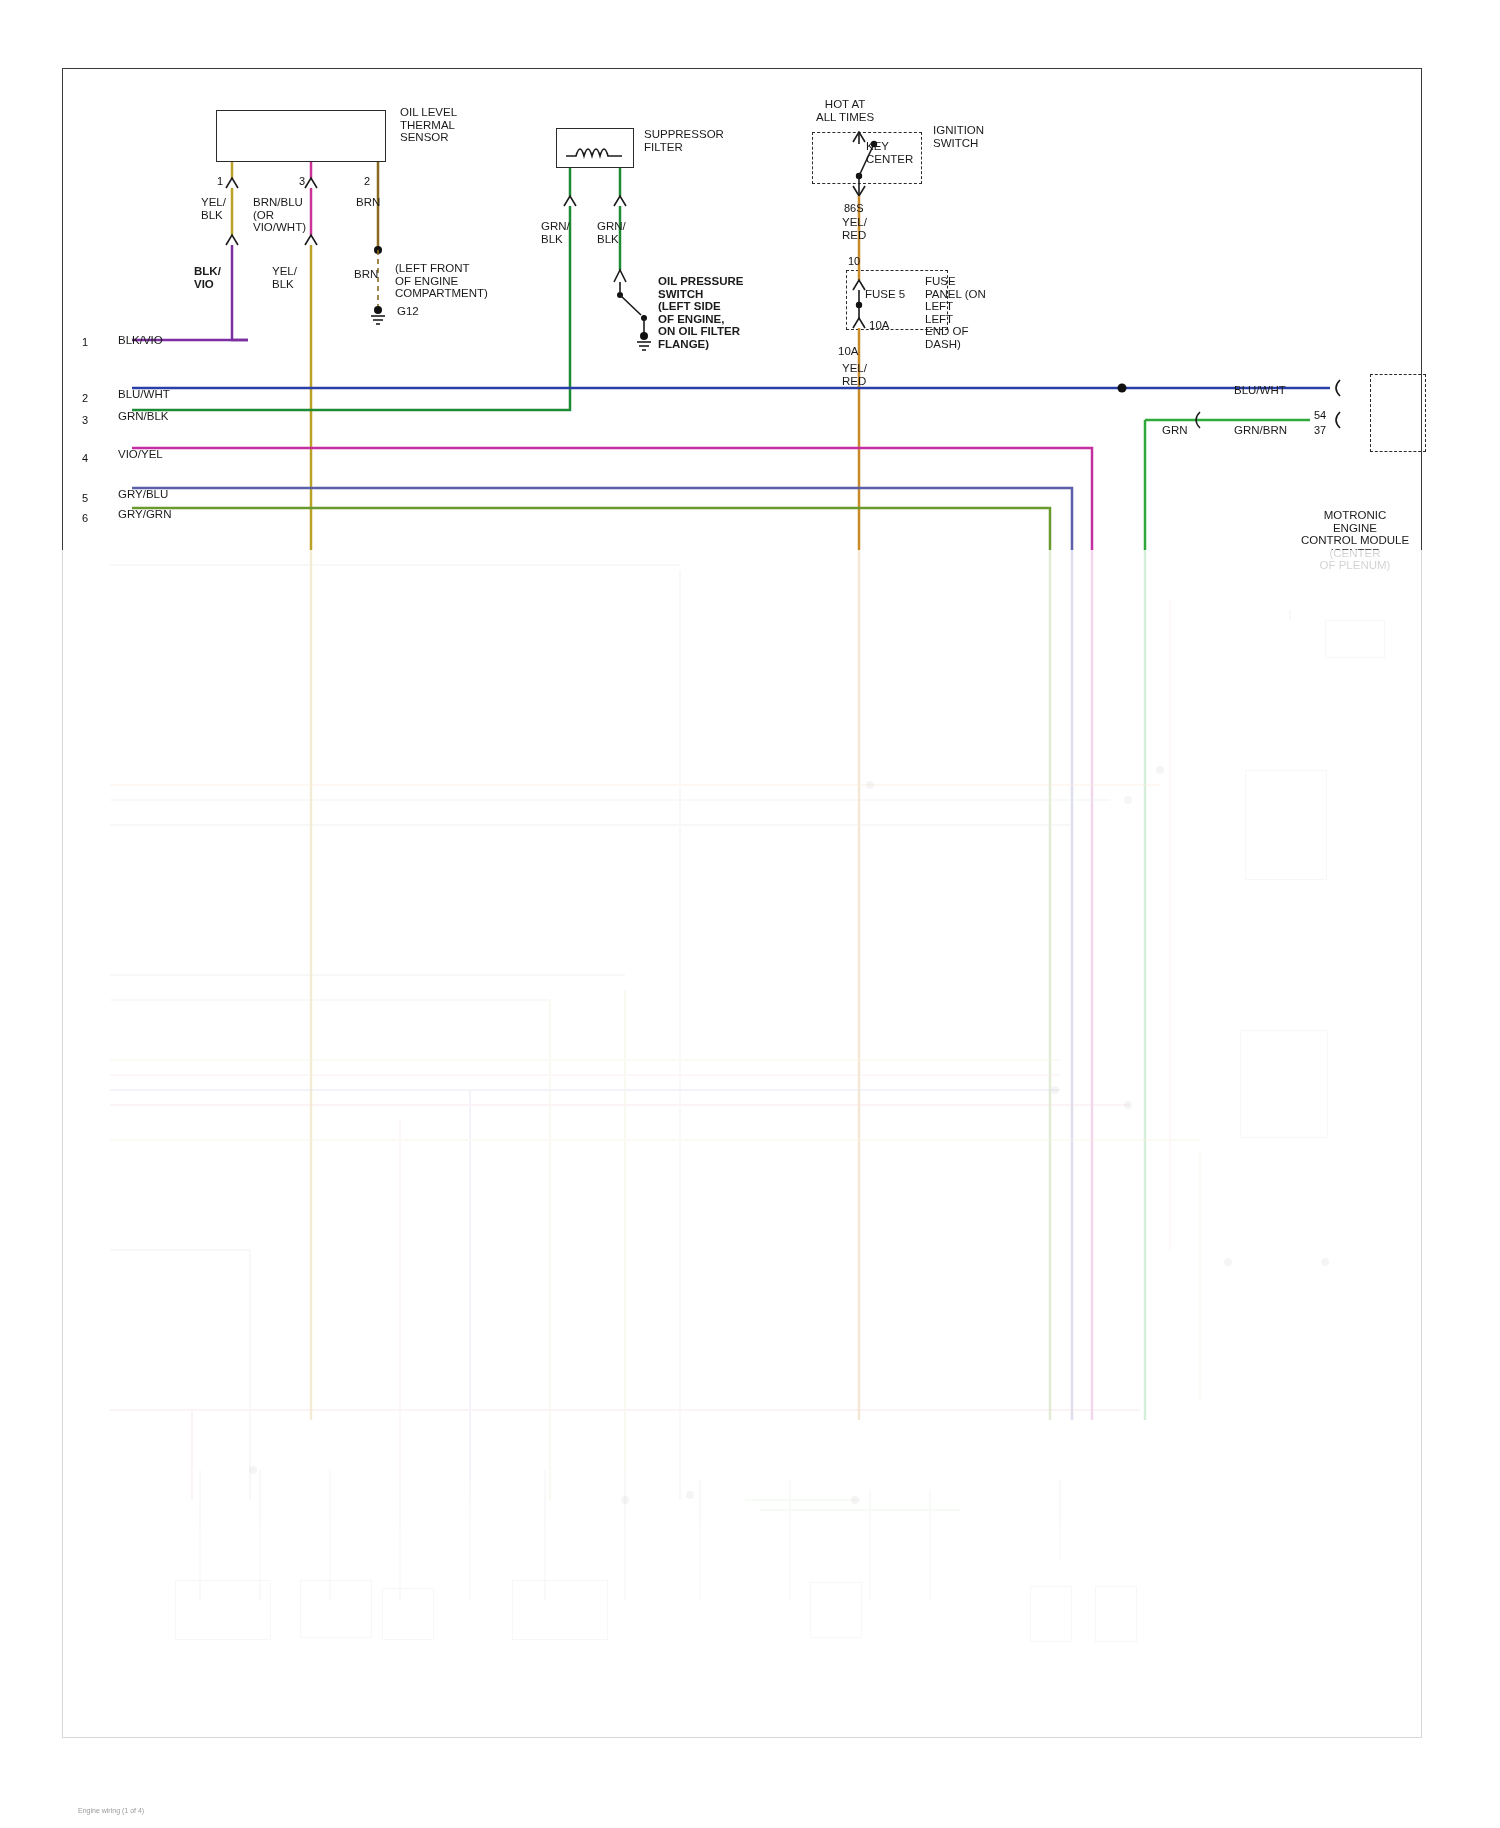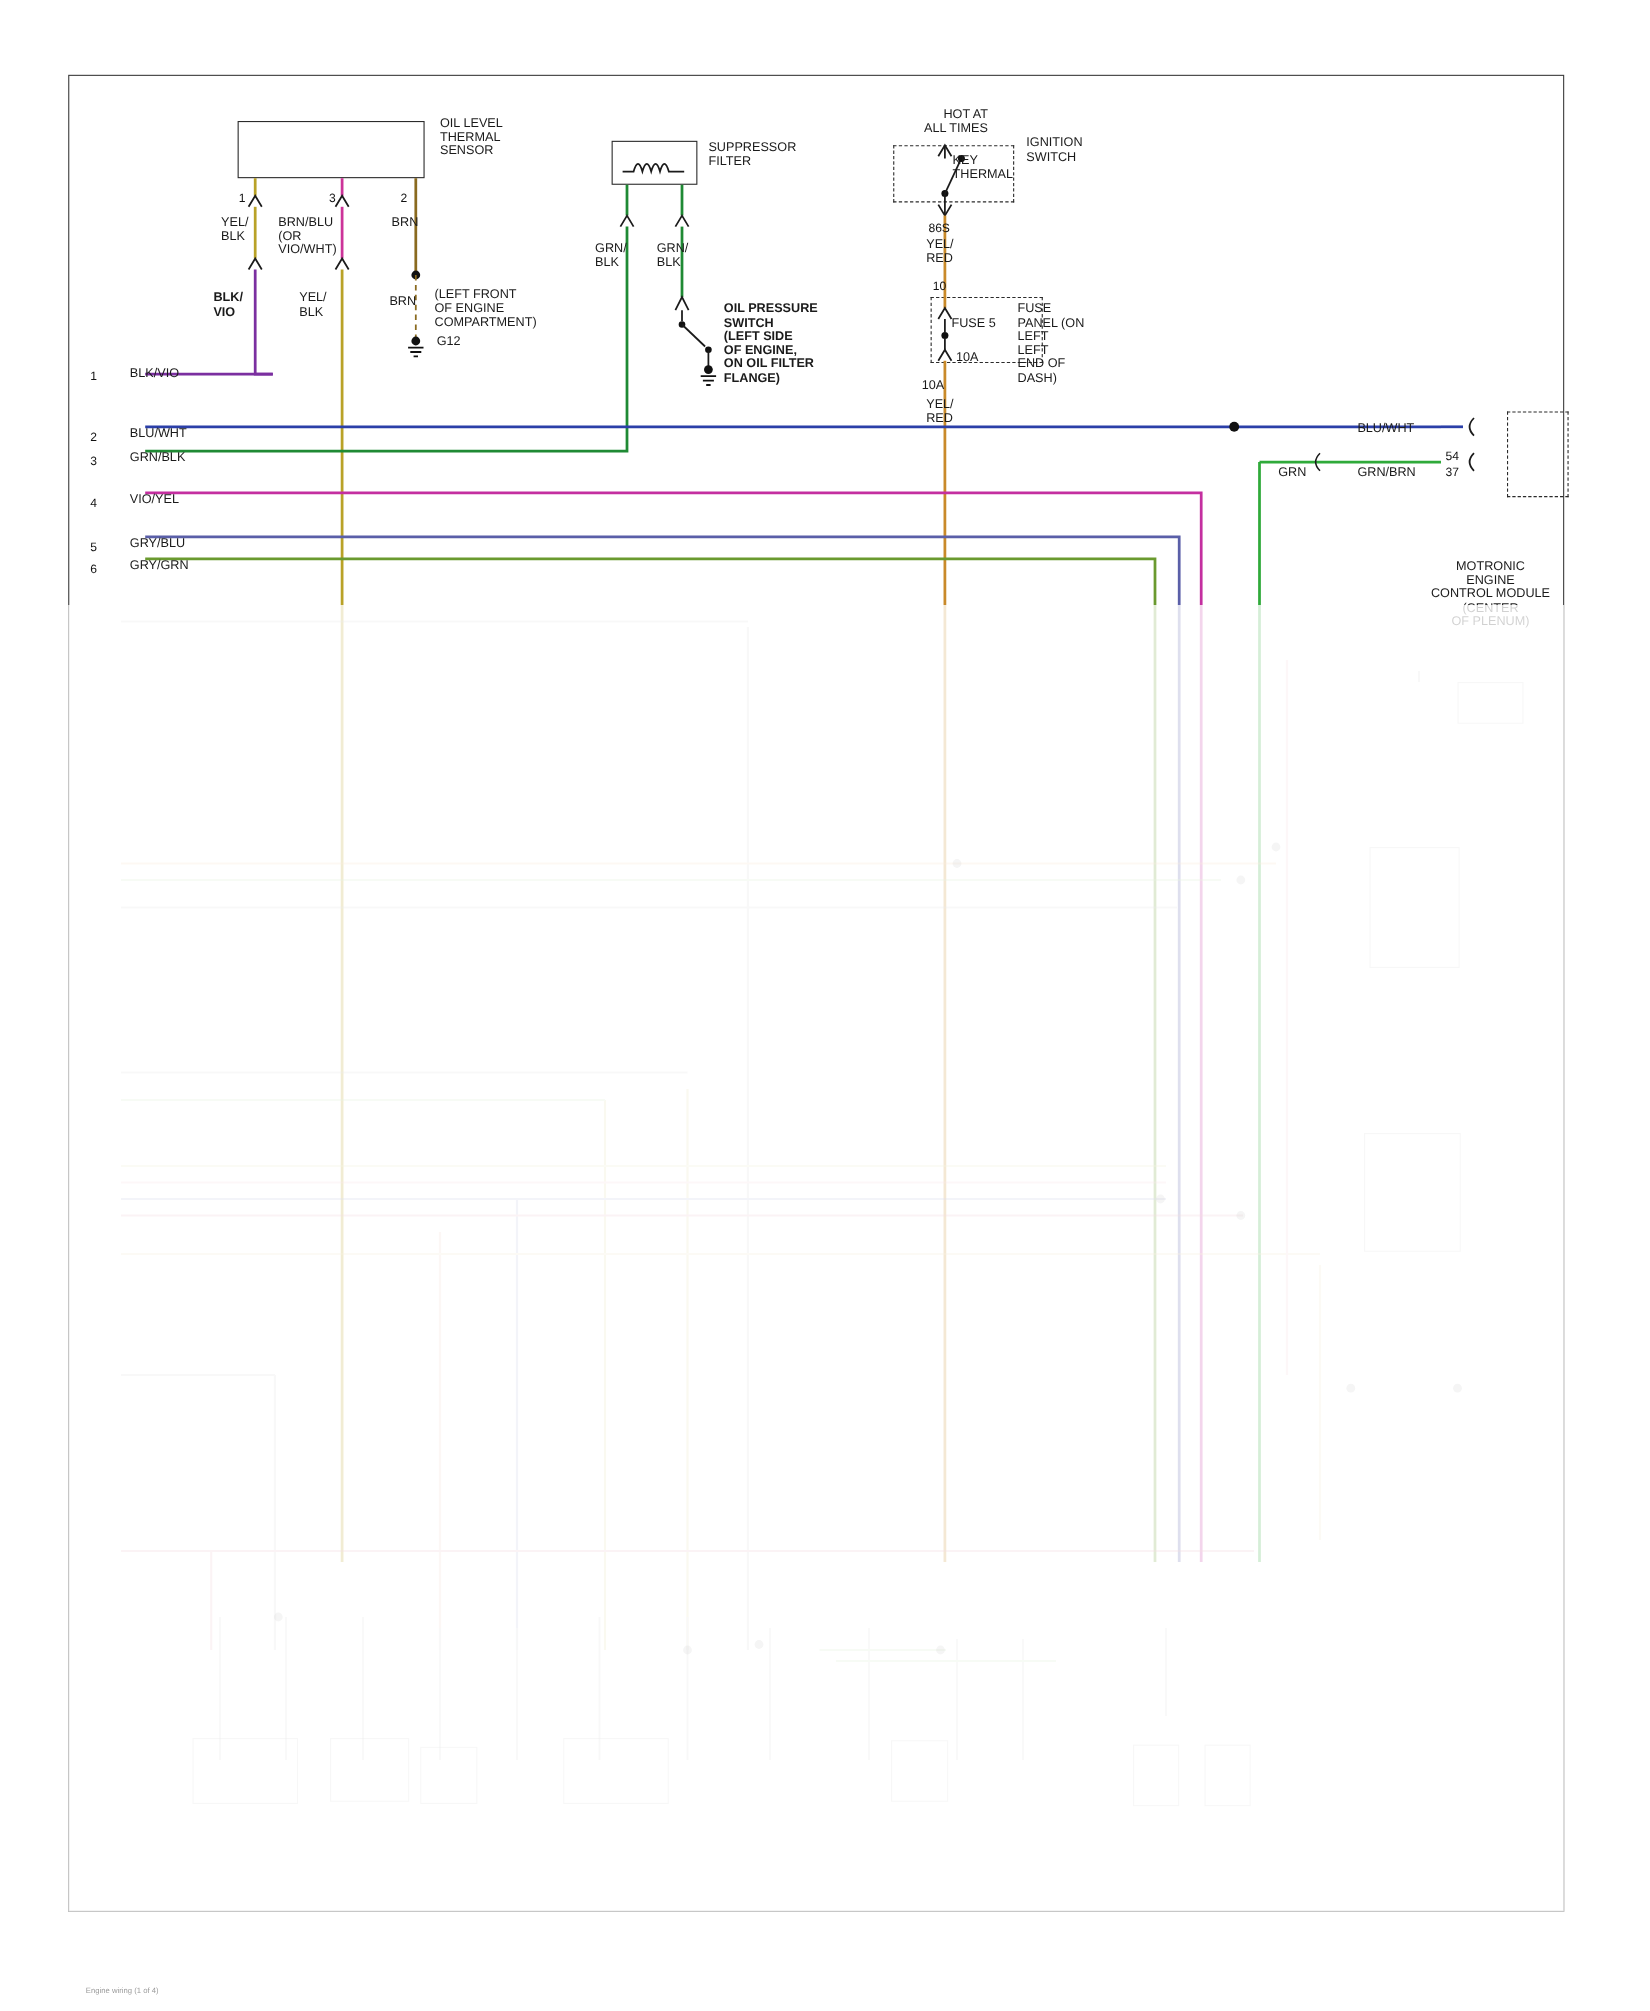--- a/index.html
+++ b/index.html
@@ -118,25 +118,25 @@
   <div class="lbl" style="left:597px; top:220px;">GRN/
 BLK</div>
 
   <div class="lbl" style="left:658px; top:275px;font-weight:bold;">OIL PRESSURE
 SWITCH
 (LEFT SIDE
 OF ENGINE,
 ON OIL FILTER
 FLANGE)</div>
 
-  <div class="lbl" style="left:840px; top:98px; text-align:right;">HOT AT
+  <div class="lbl" style="left:816px; top:98px; text-align:center;">HOT AT
 ALL TIMES</div>
   <div class="dashbox" style="left:812px; top:132px; width:110px; height:52px;"></div>
   <div class="lbl" style="left:866px; top:140px;">KEY
-THERMAL</div>
+CENTER</div>
   <div class="lbl" style="left:933px; top:124px;">IGNITION
 SWITCH</div>
   <div class="num" style="left:844px; top:202px;">86S</div>
   <div class="lbl" style="left:842px; top:216px;">YEL/
 RED</div>
 
   <div class="dashbox" style="left:846px; top:270px; width:102px; height:60px;"></div>
   <div class="num" style="left:848px; top:255px;">10</div>
   <div class="lbl" style="left:865px; top:288px;">FUSE 5</div>
   <div class="lbl" style="left:869px; top:319px;">10A</div>

